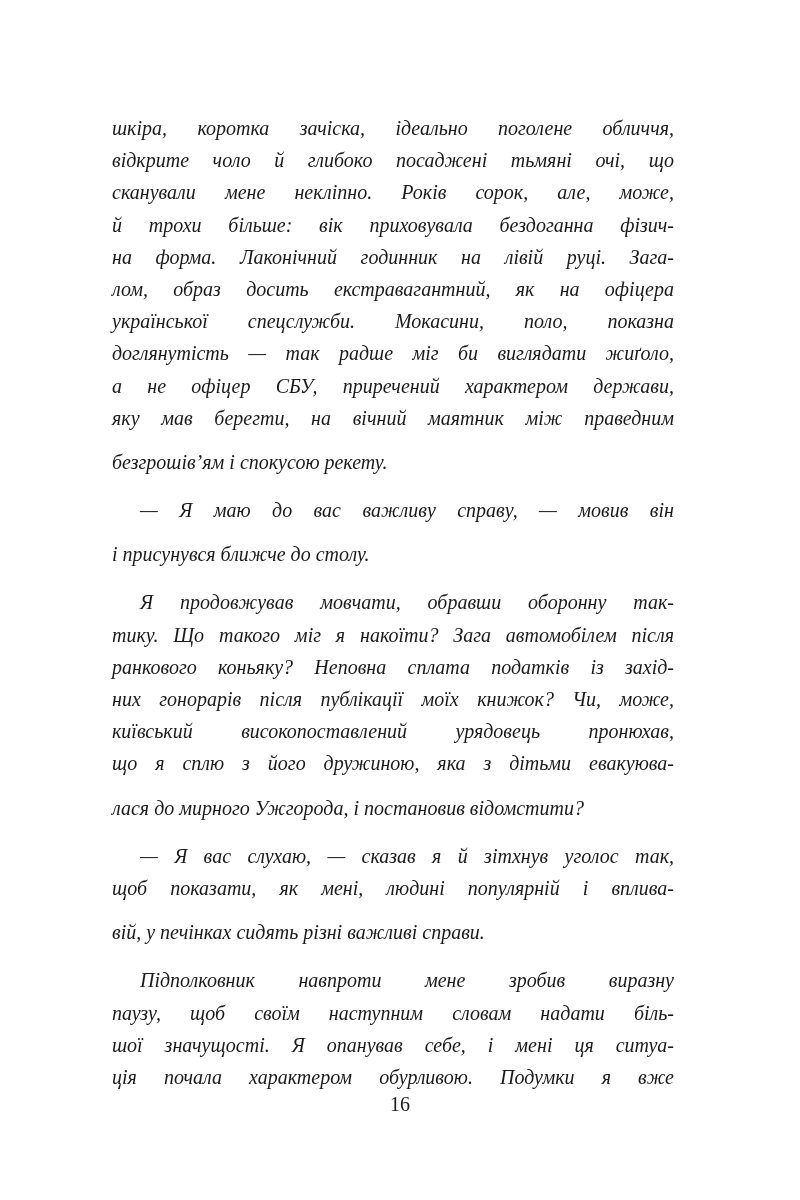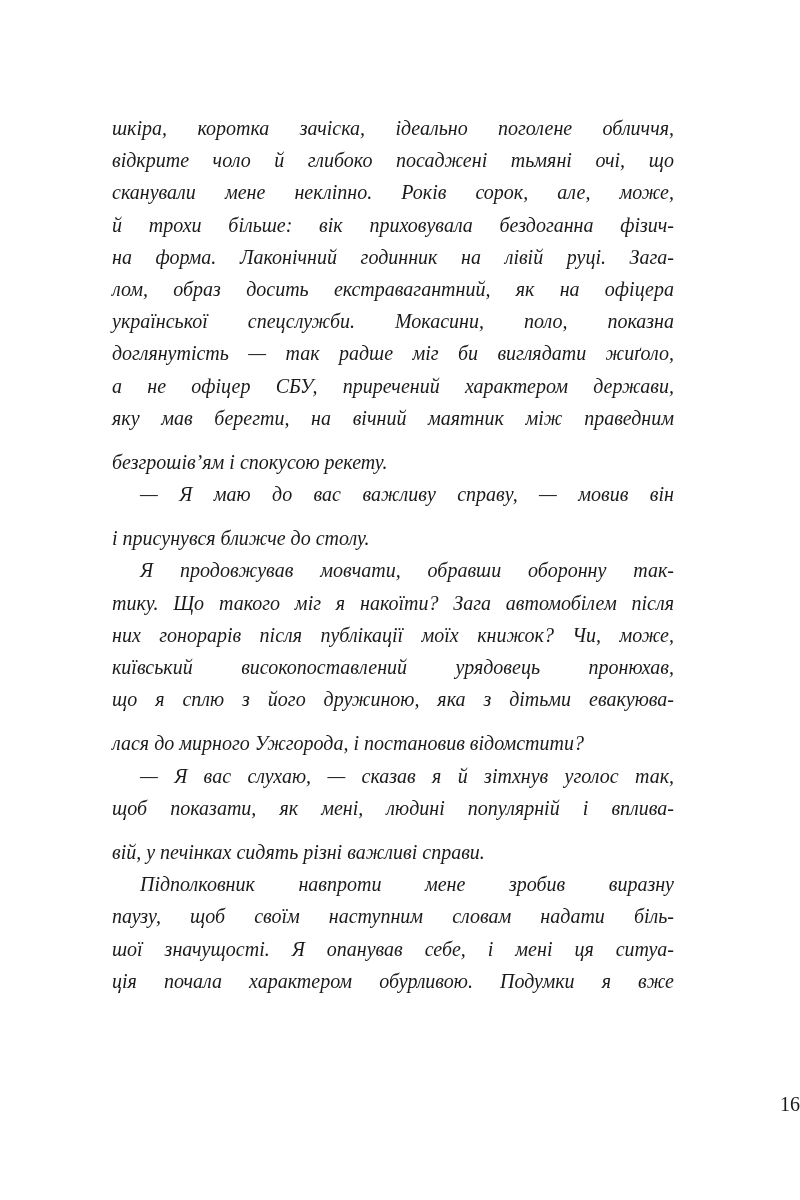--- a/index.html
+++ b/index.html
@@ -37,27 +37,28 @@
       text-align: justify;
       text-align-last: justify;
       font-style: italic;
     }
     .line.last {
       text-align-last: left;
       margin-top: 12px;
     }
     .line.indent {
       padding-left: 28px;
+      margin-top: 16px;
     }
     .page-number {
       position: absolute;
       left: 0;
       width: 800px;
       top: 1092px;
-      text-align: right;
+      text-align: center;
       font-size: 20px;
       line-height: 24px;
       color: #1a1a1a;
     }
   </style>
 </head>
 <body>
 
 <div class="page">
   <div class="text-block" id="text-block">
@@ -69,20 +70,21 @@
       <span class="line">лом, образ досить екстравагантний, як на офіцера</span>
       <span class="line">української спецслужби. Мокасини, поло, показна</span>
       <span class="line">доглянутість — так радше міг би виглядати жиґоло,</span>
       <span class="line">а не офіцер СБУ, приречений характером держави,</span>
       <span class="line">яку мав берегти, на вічний маятник між праведним</span>
       <span class="line last">безгрошів’ям і спокусою рекету.</span>
       <span class="line indent">— Я маю до вас важливу справу, — мовив він</span>
       <span class="line last">і присунувся ближче до столу.</span>
       <span class="line indent">Я продовжував мовчати, обравши оборонну так-</span>
       <span class="line">тику. Що такого міг я накоїти? Зага автомобілем після</span>
+      <span class="line">ранкового коньяку? Неповна сплата податків із захід-</span>
       <span class="line">них гонорарів після публікації моїх книжок? Чи, може,</span>
       <span class="line">київський високопоставлений урядовець пронюхав,</span>
       <span class="line">що я сплю з його дружиною, яка з дітьми евакуюва-</span>
       <span class="line last">лася до мирного Ужгорода, і постановив відомстити?</span>
       <span class="line indent">— Я вас слухаю, — сказав я й зітхнув уголос так,</span>
       <span class="line">щоб показати, як мені, людині популярній і вплива-</span>
       <span class="line last">вій, у печінках сидять різні важливі справи.</span>
       <span class="line indent">Підполковник навпроти мене зробив виразну</span>
       <span class="line">паузу, щоб своїм наступним словам надати біль-</span>
       <span class="line">шої значущості. Я опанував себе, і мені ця ситуа-</span>

